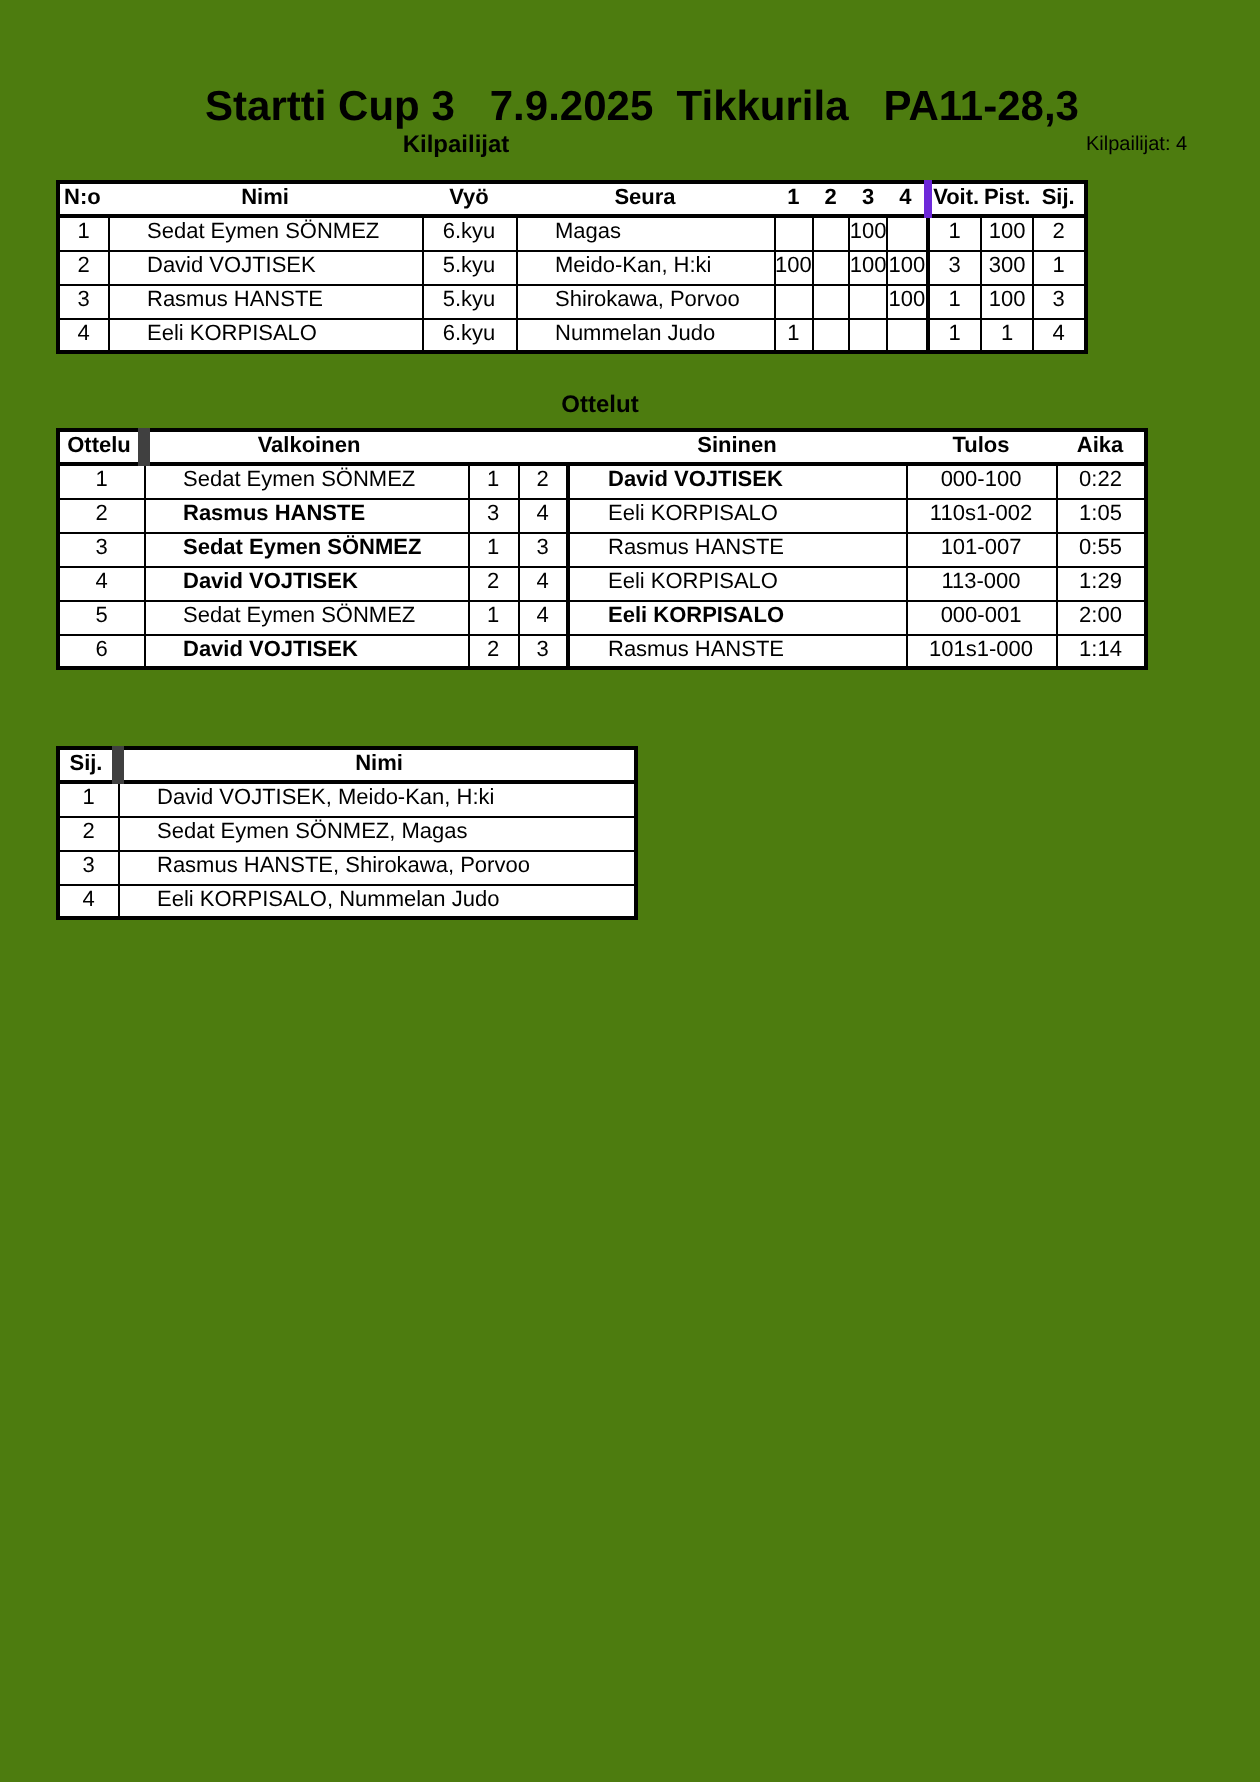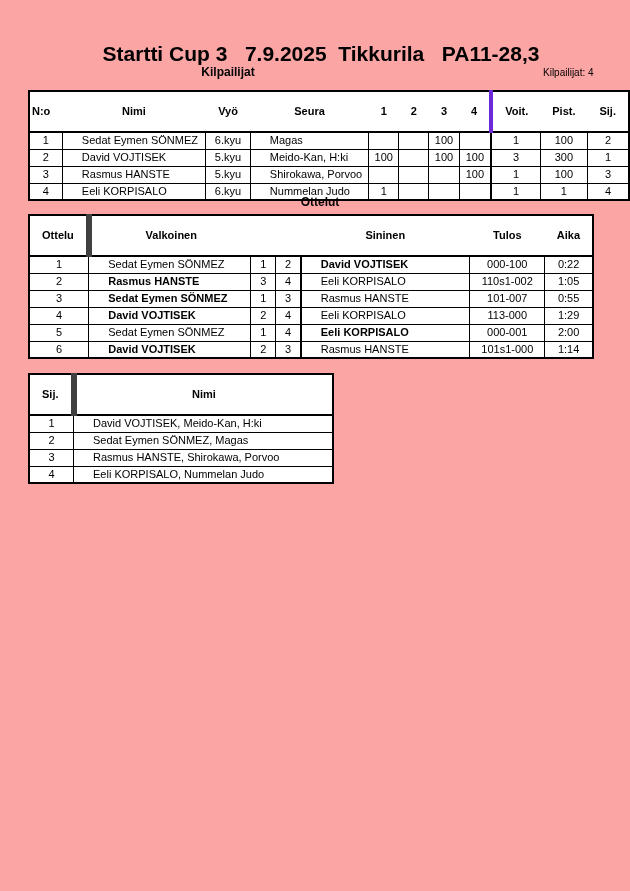--- a/index.html
+++ b/index.html
@@ -1,43 +1,43 @@
 <!DOCTYPE html>
 <html><head>
 <meta charset="utf-8">
 <style>
   * { margin:0; padding:0; box-sizing:border-box; }
   html,body { background:#ffffff; }
   .page {
-    position:relative; width:630px; height:891px; background:#fca5a5;
+    position:relative; width:630px; height:891px; background:#4d7c0f;
     font-family:"Liberation Sans", sans-serif; color:#000000; overflow:hidden;
   }
   .doc-title {
     position:absolute; top:42px; left:0; width:630px; padding-left:12px;
     text-align:center; font-size:21px; font-weight:bold; white-space:pre;
   }
   .section-label {
     position:absolute; text-align:center; font-size:12px; font-weight:bold;
   }
   .label-kilpailijat { top:65px; left:0; width:456px; }
-  .label-ottelut    { top:195px; left:0; width:600px;margin-left:20px; }
+  .label-ottelut    { top:195px; left:0; width:600px; }
   .label-tulokset   { top:356px; left:0; width:340px; }
   .competitor-count { position:absolute; top:67px; left:543px; font-size:10px; }
 
   table {
     position:absolute; border-collapse:collapse; table-layout:fixed;
     background:#ffffff; border:2px solid #000000;
   }
   td, th {
     border:1px solid #000000; height:17px; font-size:11px; line-height:15px;
     padding:0 2px; white-space:nowrap; overflow:visible;
   }
   th {
     border-left:none; border-right:none; border-bottom:2px solid #000000;
-    font-weight:bold; text-align:center; padding:12px;
+    font-weight:bold; text-align:center; padding:0;
   }
   th.hfirst { text-align:left; padding-left:2px; }
   th.bordR  { border-right:6px solid #404040; }
   th.thickL { border-left:4px solid #6d28d9; }
   td.c { text-align:center; padding:0; }
   td.l { text-align:left; padding-left:19px; }
   td.thickL { border-left:2px solid #000000; }
   .bold { font-weight:bold; }
   .t-kilpailijat { top:90px;  left:28px; }
   .t-ottelut     { top:214px; left:28px; }

